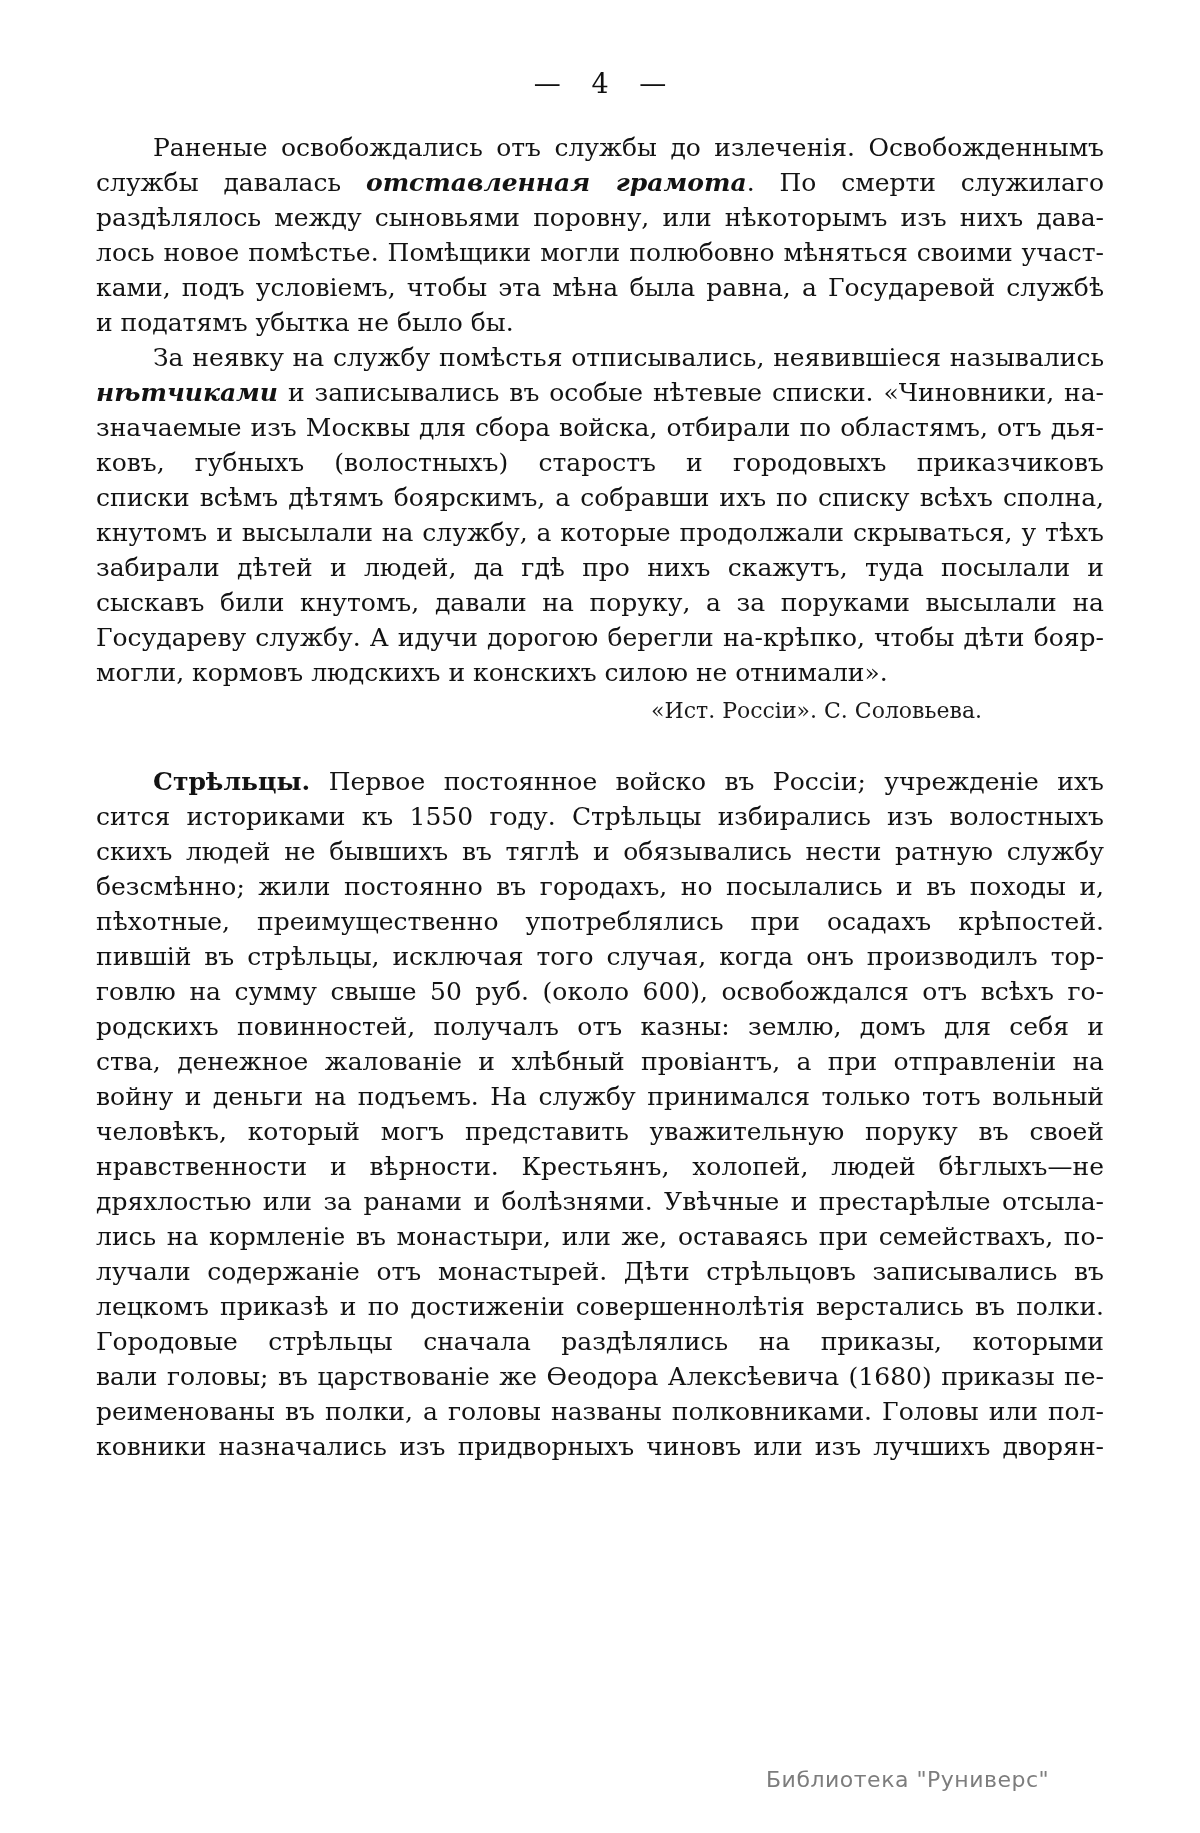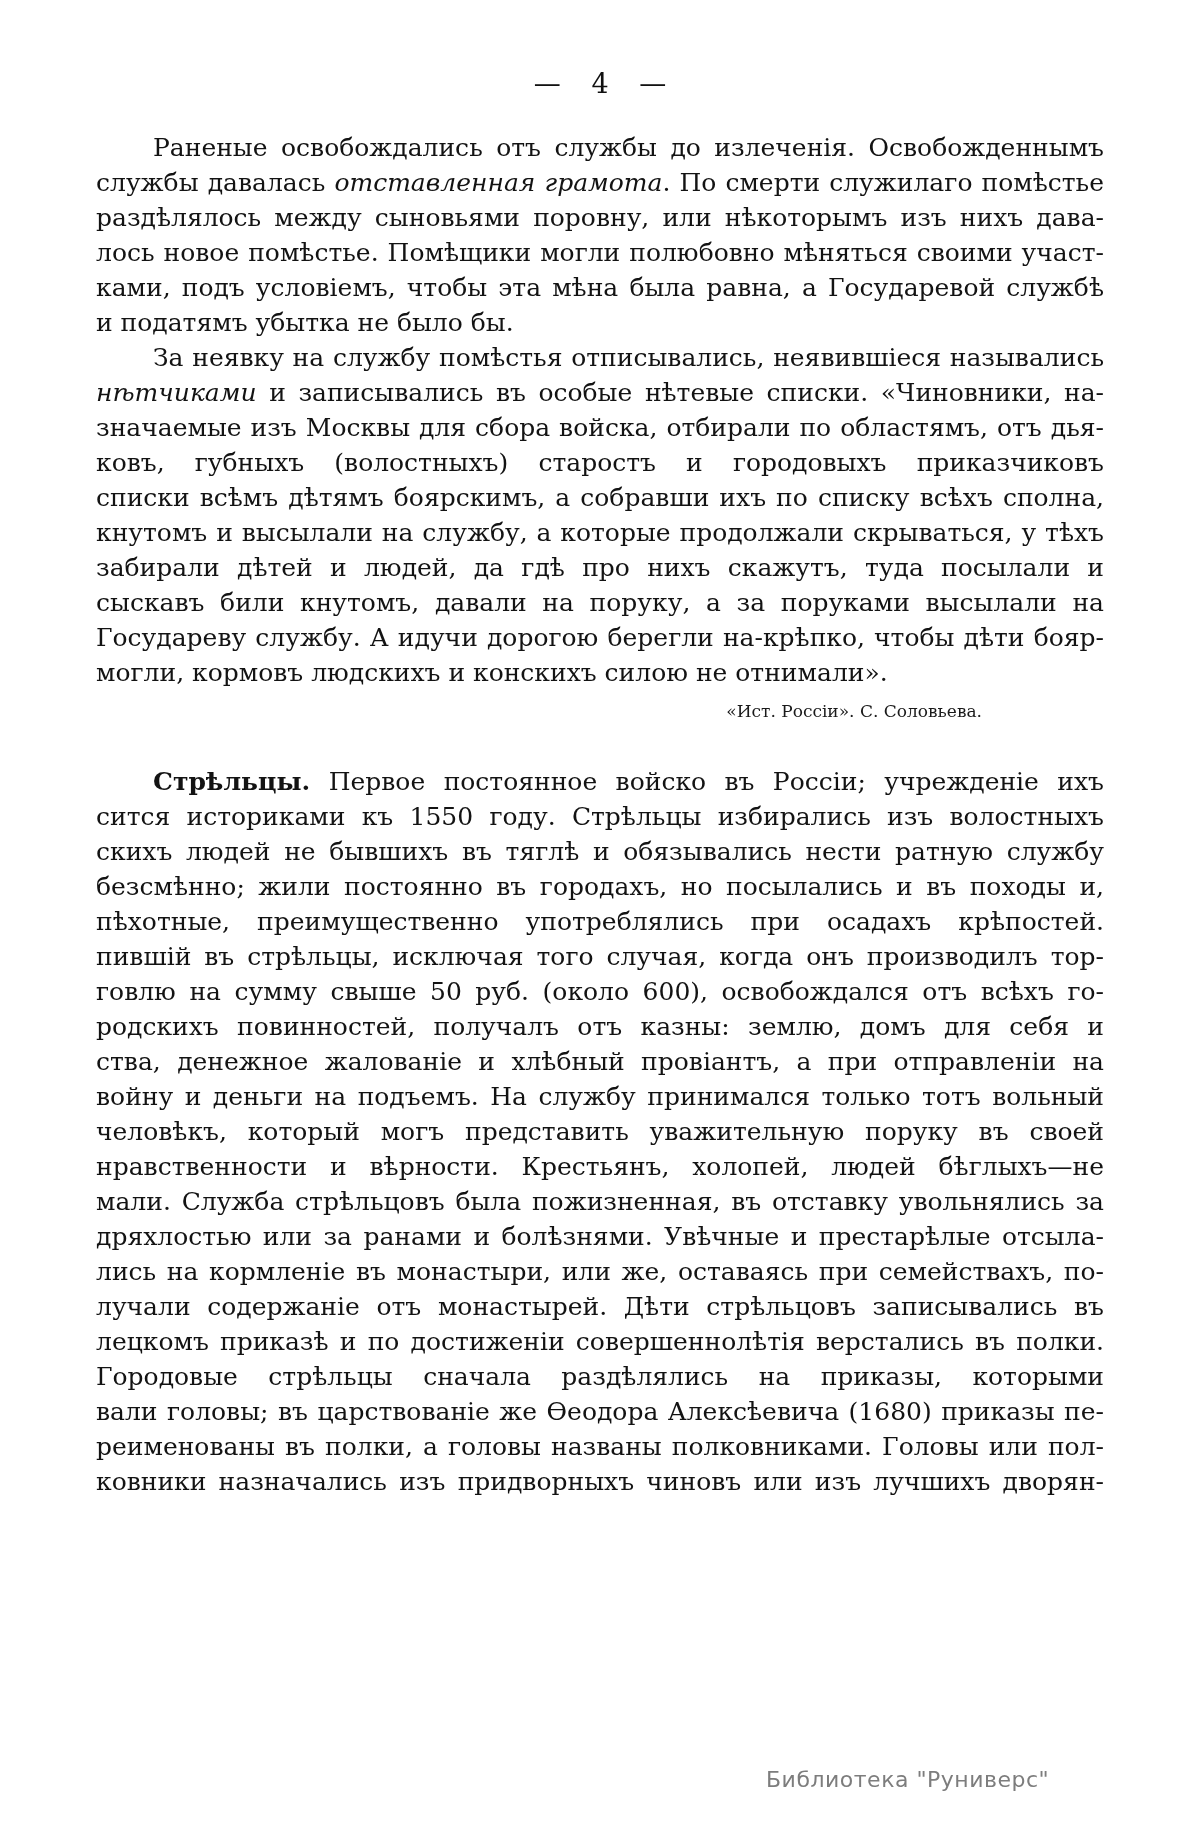--- a/index.html
+++ b/index.html
@@ -41,29 +41,29 @@
     text-align-last: justify;
     overflow: hidden;
     white-space: normal;
   }
   .line.last {
     text-align-last: left;
   }
   .line.indent {
     text-indent: 57px;
   }
-  .line .italic { font-style: italic; }
+  .line .italic { font-style: italic; font-weight: bold; }
   .line .bold { font-weight: bold; }
   .attribution {
     margin-top: 6px;
     height: 30px;
     line-height: 30px;
     text-align: right;
     padding-right: 122px;
-    font-size: 17px;
+    font-size: 22px;
     color: #1a1a1a;
   }
   .after-attribution {
     margin-top: 38px;
   }
   .watermark {
     position: absolute;
     left: 766px;
     top: 1767px;
     font-family: "DejaVu Sans", "Liberation Sans", sans-serif;
@@ -113,21 +113,20 @@
           <div class="line"><span>скихъ людей не бывшихъ въ тяглѣ и обязывались нести ратную службу</span></div>
           <div class="line"><span>безсмѣнно; жили постоянно въ городахъ, но посылались и въ походы и, какъ</span></div>
           <div class="line"><span>пѣхотные, преимущественно употреблялись при осадахъ крѣпостей. Посту-</span></div>
           <div class="line"><span>пившій въ стрѣльцы, исключая того случая, когда онъ производилъ тор-</span></div>
           <div class="line"><span>говлю на сумму свыше 50 руб. (около 600), освобождался отъ всѣхъ го-</span></div>
           <div class="line"><span>родскихъ повинностей, получалъ отъ казны: землю, домъ для себя и семей-</span></div>
           <div class="line"><span>ства, денежное жалованіе и хлѣбный провіантъ, а при отправленіи на</span></div>
           <div class="line"><span>войну и деньги на подъемъ. На службу принимался только тотъ вольный</span></div>
           <div class="line"><span>человѣкъ, который могъ представить уважительную поруку въ своей доброй</span></div>
           <div class="line"><span>нравственности и вѣрности. Крестьянъ, холопей, людей бѣглыхъ—не прини-</span></div>
-          <div class="line"><span>мали. Служба стрѣльцовъ была пожизненная, въ отставку увольнялись за</span></div>
           <div class="line"><span>дряхлостью или за ранами и болѣзнями. Увѣчные и престарѣлые отсыла-</span></div>
           <div class="line"><span>лись на кормленіе въ монастыри, или же, оставаясь при семействахъ, по-</span></div>
           <div class="line"><span>лучали содержаніе отъ монастырей. Дѣти стрѣльцовъ записывались въ Стрѣ-</span></div>
           <div class="line"><span>лецкомъ приказѣ и по достиженіи совершеннолѣтія верстались въ полки.</span></div>
           <div class="line"><span>Городовые стрѣльцы сначала раздѣлялись на приказы, которыми начальство-</span></div>
           <div class="line"><span>вали головы; въ царствованіе же Ѳеодора Алексѣевича (1680) приказы пе-</span></div>
           <div class="line"><span>реименованы въ полки, а головы названы полковниками. Головы или пол-</span></div>
           <div class="line"><span>ковники назначались изъ придворныхъ чиновъ или изъ лучшихъ дворян-</span></div>
         </div>
       </div>

